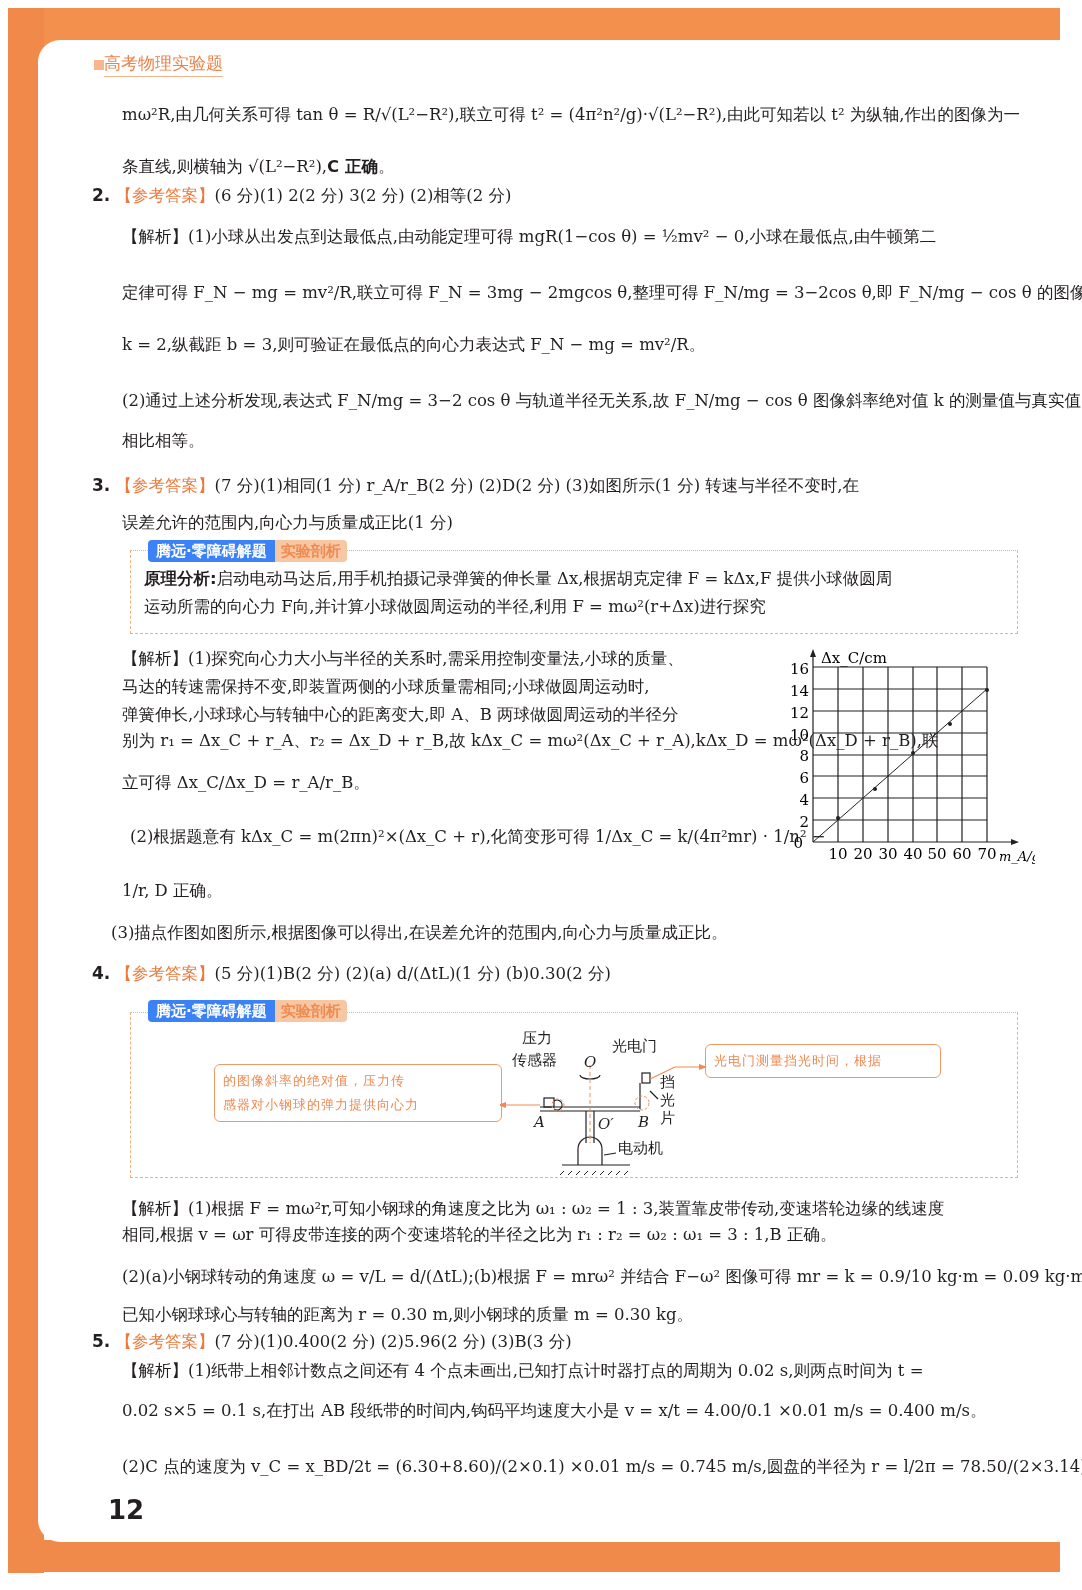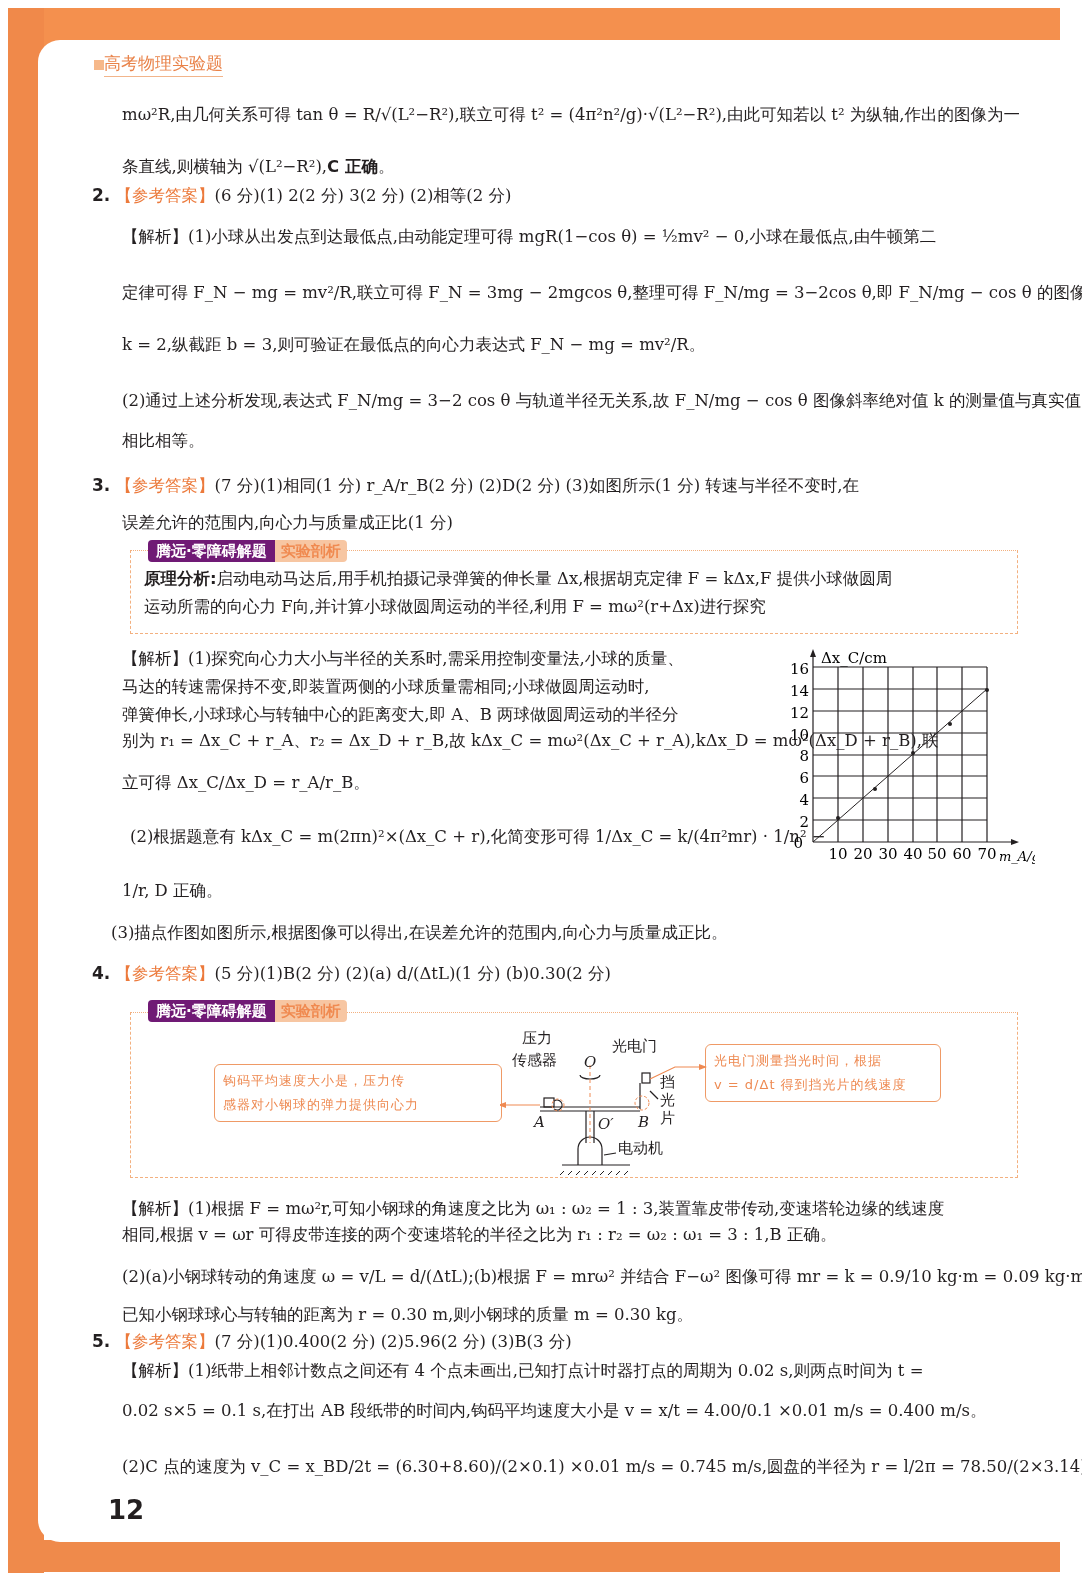--- a/index.html
+++ b/index.html
@@ -11,21 +11,21 @@
   .page { position:absolute; left:38px; top:40px; width:1022px; height:1502px; background:#fff; border-top-left-radius:22px; border-bottom-left-radius:22px; }
   .header { position:absolute; left:94px; top:52px; display:flex; align-items:center; }
   .header .sq { width:10px; height:10px; background:#f6b88a; }
   .header .t { font-family:"DejaVu Sans","Liberation Sans",sans-serif; font-size:17px; color:#e9834a; border-bottom:1px solid #f2b58b; padding-bottom:1px; }
   .line { position:absolute; font-size:16.5px; white-space:nowrap; line-height:22px; }
   .num { font-family:"DejaVu Sans","Liberation Sans",sans-serif; font-weight:bold; font-size:17px; }
   .ans { color:#ec7a3c; font-family:"DejaVu Sans","Liberation Sans",sans-serif; }
   .bold { font-weight:bold; font-family:"DejaVu Sans","Liberation Sans",sans-serif; }
   .box { position:absolute; border:1.5px dashed #f3b07f; }
   .tag { position:absolute; display:flex; height:22px; font-family:"DejaVu Sans","Liberation Sans",sans-serif; font-weight:bold; font-size:15px; }
-  .tag .a { background:#701a75; color:#fff; padding:0 8px; line-height:22px; border-radius:4px 0 0 4px; }
+  .tag .a { background:#3b82f6; color:#fff; padding:0 8px; line-height:22px; border-radius:4px 0 0 4px; }
   .tag .b { background:#f7c6a2; color:#f08a50; padding:0 6px; line-height:22px; border-radius:0 4px 4px 0; }
   .callout { position:absolute; border:1.5px solid #ef9a66; border-radius:6px; color:#ee8a52; font-family:"DejaVu Sans","Liberation Sans",sans-serif; font-size:13px; line-height:24px; padding:4px 8px; letter-spacing:1px; }
   .pagenum { position:absolute; left:108px; top:1495px; font-family:"DejaVu Sans","Liberation Sans",sans-serif; font-weight:bold; font-size:26px; }
   .chart { position:absolute; left:785px; top:645px; }
   .chart svg text { font-family:"DejaVu Serif","Liberation Serif",serif; }
   .diagram { position:absolute; left:500px; top:1025px; }
 </style>
 </head>
 <body>
 
@@ -141,26 +141,25 @@
   <span class="ans">【参考答案】</span><span>(5 分)(1)B(2 分)   (2)(a) d/(ΔtL)(1 分)   (b)0.30(2 分)</span>
 </div>
 
 <div class="box" style="left:130px;top:1012px;width:886px;height:164px;border-top-style:dotted;"></div>
 <div class="tag" style="left:148px;top:1000px;">
   <span class="a">腾远·零障碍解题</span>
     <span class="b">实验剖析</span>
 </div>
 
 <div class="callout" style="left:214px;top:1064px;width:270px;">
-  <div>钩码平均速度大小是，压力传</div>
+  <div>的图像斜率的绝对值，压力传</div>
   <div>感器对小钢球的弹力提供向心力</div>
 </div>
 <div class="callout" style="left:705px;top:1044px;width:218px;">
   <div>光电门测量挡光时间，根据</div>
-  <div>v = d/Δt 得到挡光片的线速度</div>
 </div>
 
 <div class="diagram">
   <svg width="210" height="150" viewBox="0 0 210 150">
     <g stroke="#231f20" fill="none" stroke-width="1.2">
       <line x1="40" y1="82" x2="140" y2="82"></line>
       <line x1="40" y1="86" x2="140" y2="86"></line>
       <rect x="44" y="73" width="10" height="9"></rect>
       <path d="M54,76 a5,5 0 1 1 0,8"></path>
       <rect x="142" y="48" width="8" height="10"></rect>

